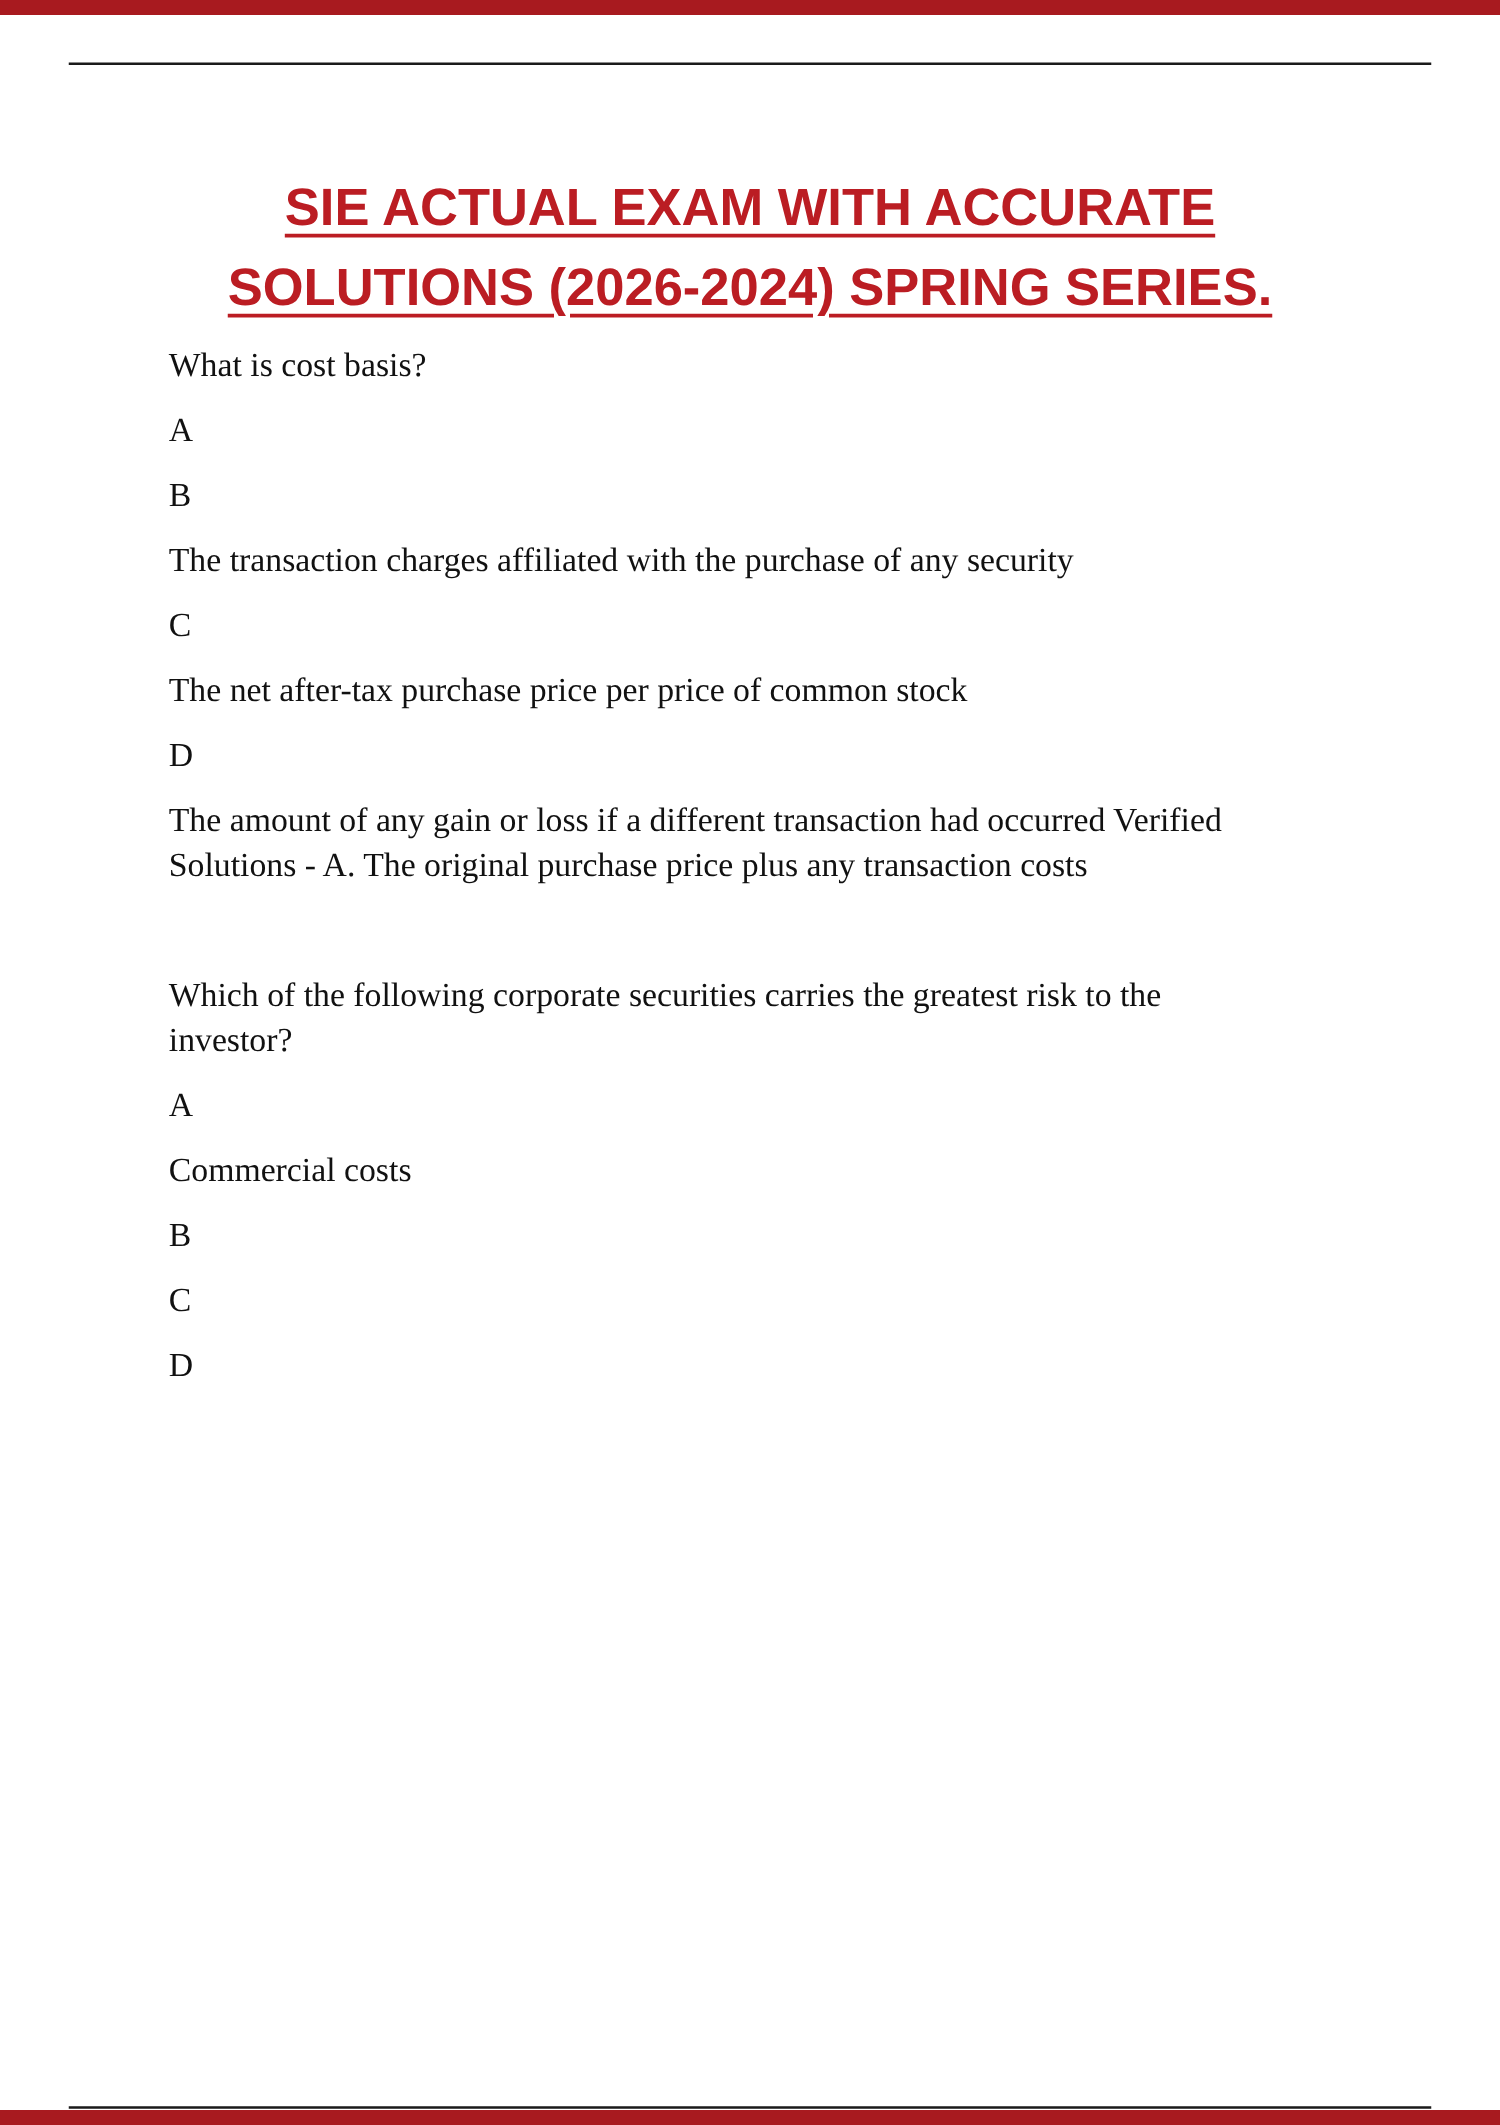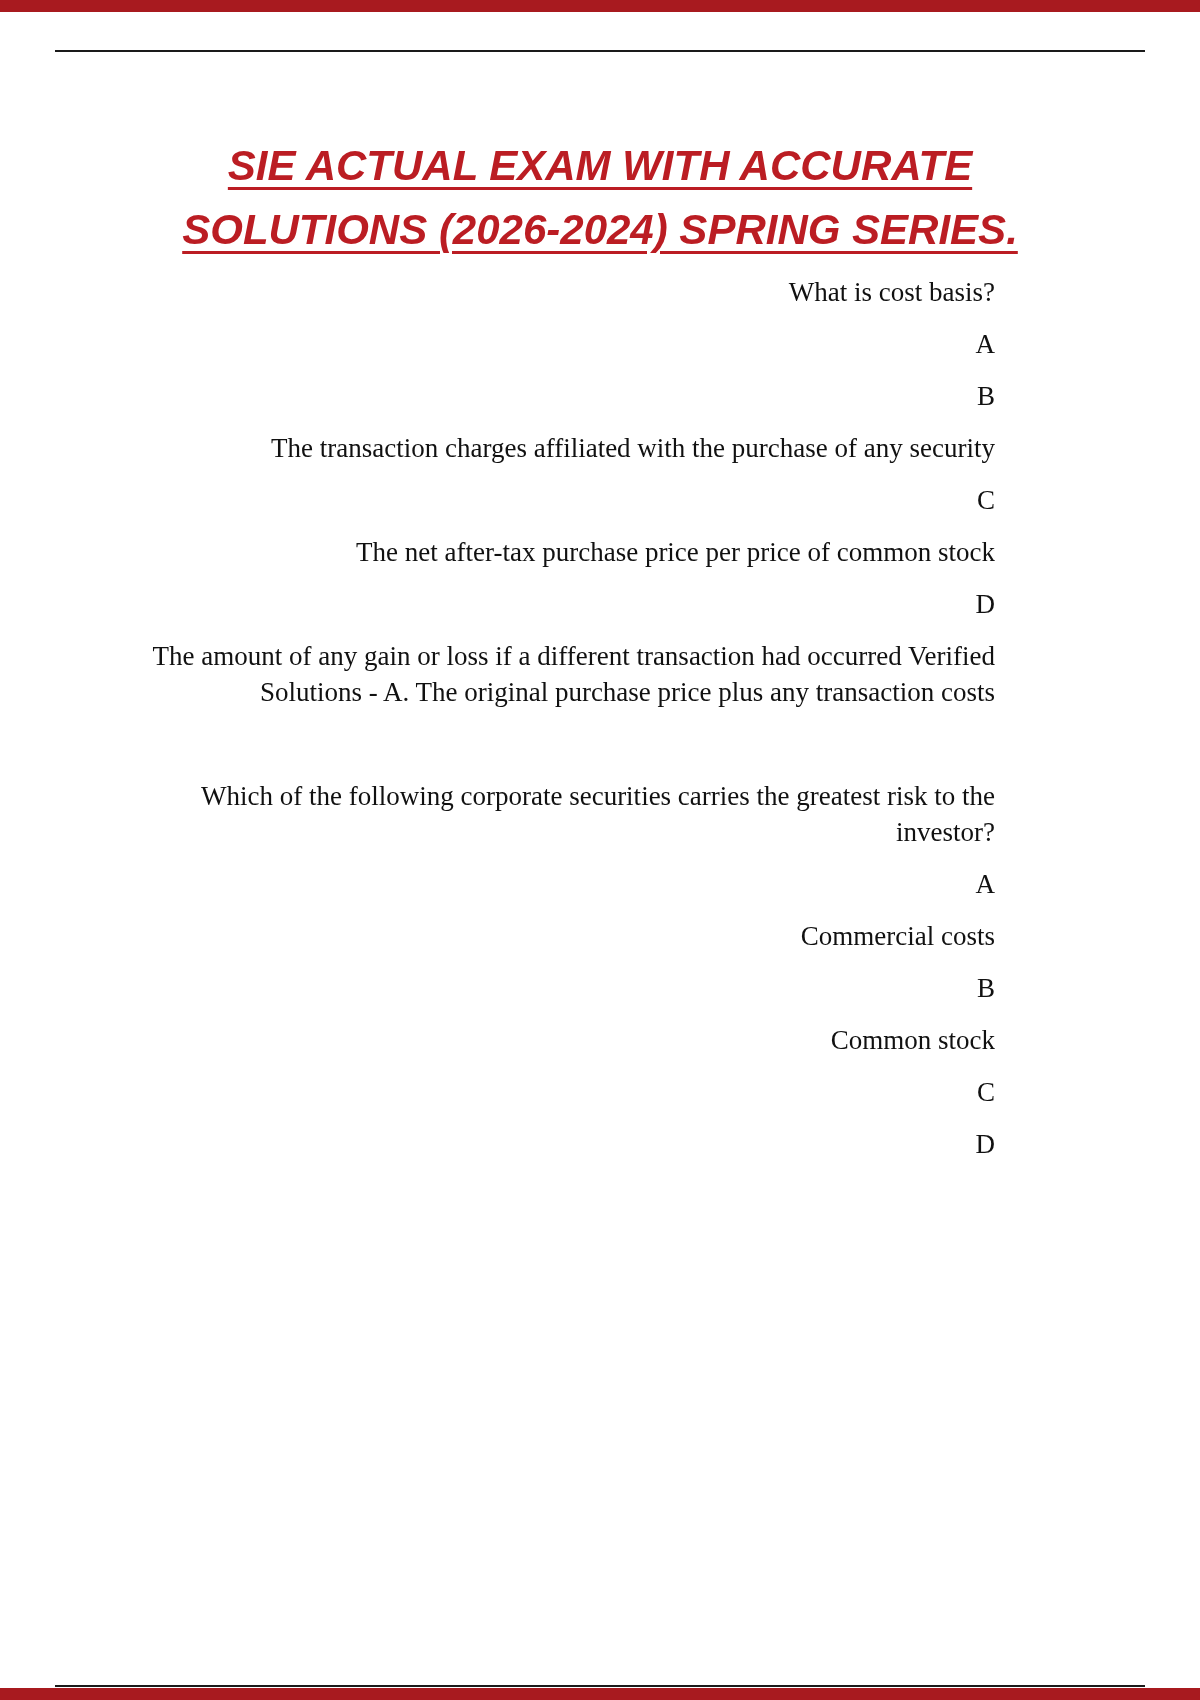--- a/index.html
+++ b/index.html
@@ -46,32 +46,31 @@
     font-weight: 700;
     font-size: 42px;
     line-height: 64px;
     color: #bb1d23;
   }
   .title-line {
     display: inline-block;
     text-decoration: underline;
     text-decoration-thickness: 3px;
     text-underline-offset: 7px;
-    font-style: italic;
   }
 
   .content {
     position: absolute;
     top: 274px;
     left: 135px;
     width: 860px;
     font-size: 27px;
     line-height: 36px;
   }
-  .content p { margin: 0 0 16px 0; text-align: right; }
+  .content p { margin: 0 0 16px 0; }
   .q-gap { height: 52px; }
 </style>
 </head>
 <body>
 
 <div class="page">
 
   <div class="accent-bar top"></div>
   <div class="rule top-rule"></div>
 
@@ -96,21 +95,20 @@
     <p>The amount of any gain or loss if a different transaction had occurred Verified Solutions - A. The original purchase price plus any transaction costs</p>
 
     <div class="q-gap"></div>
 
     <p>Which of the following corporate securities carries the greatest risk to the investor?</p>
 
     <p>A</p>
     <p>Commercial costs</p>
 
     <p>B</p>
-    <p>Common stock</p>
 
     <p>C</p>
 
     <p>D</p>
 
   </div>
 
   <div class="rule bottom-rule"></div>
   <div class="accent-bar bottom"></div>
 

